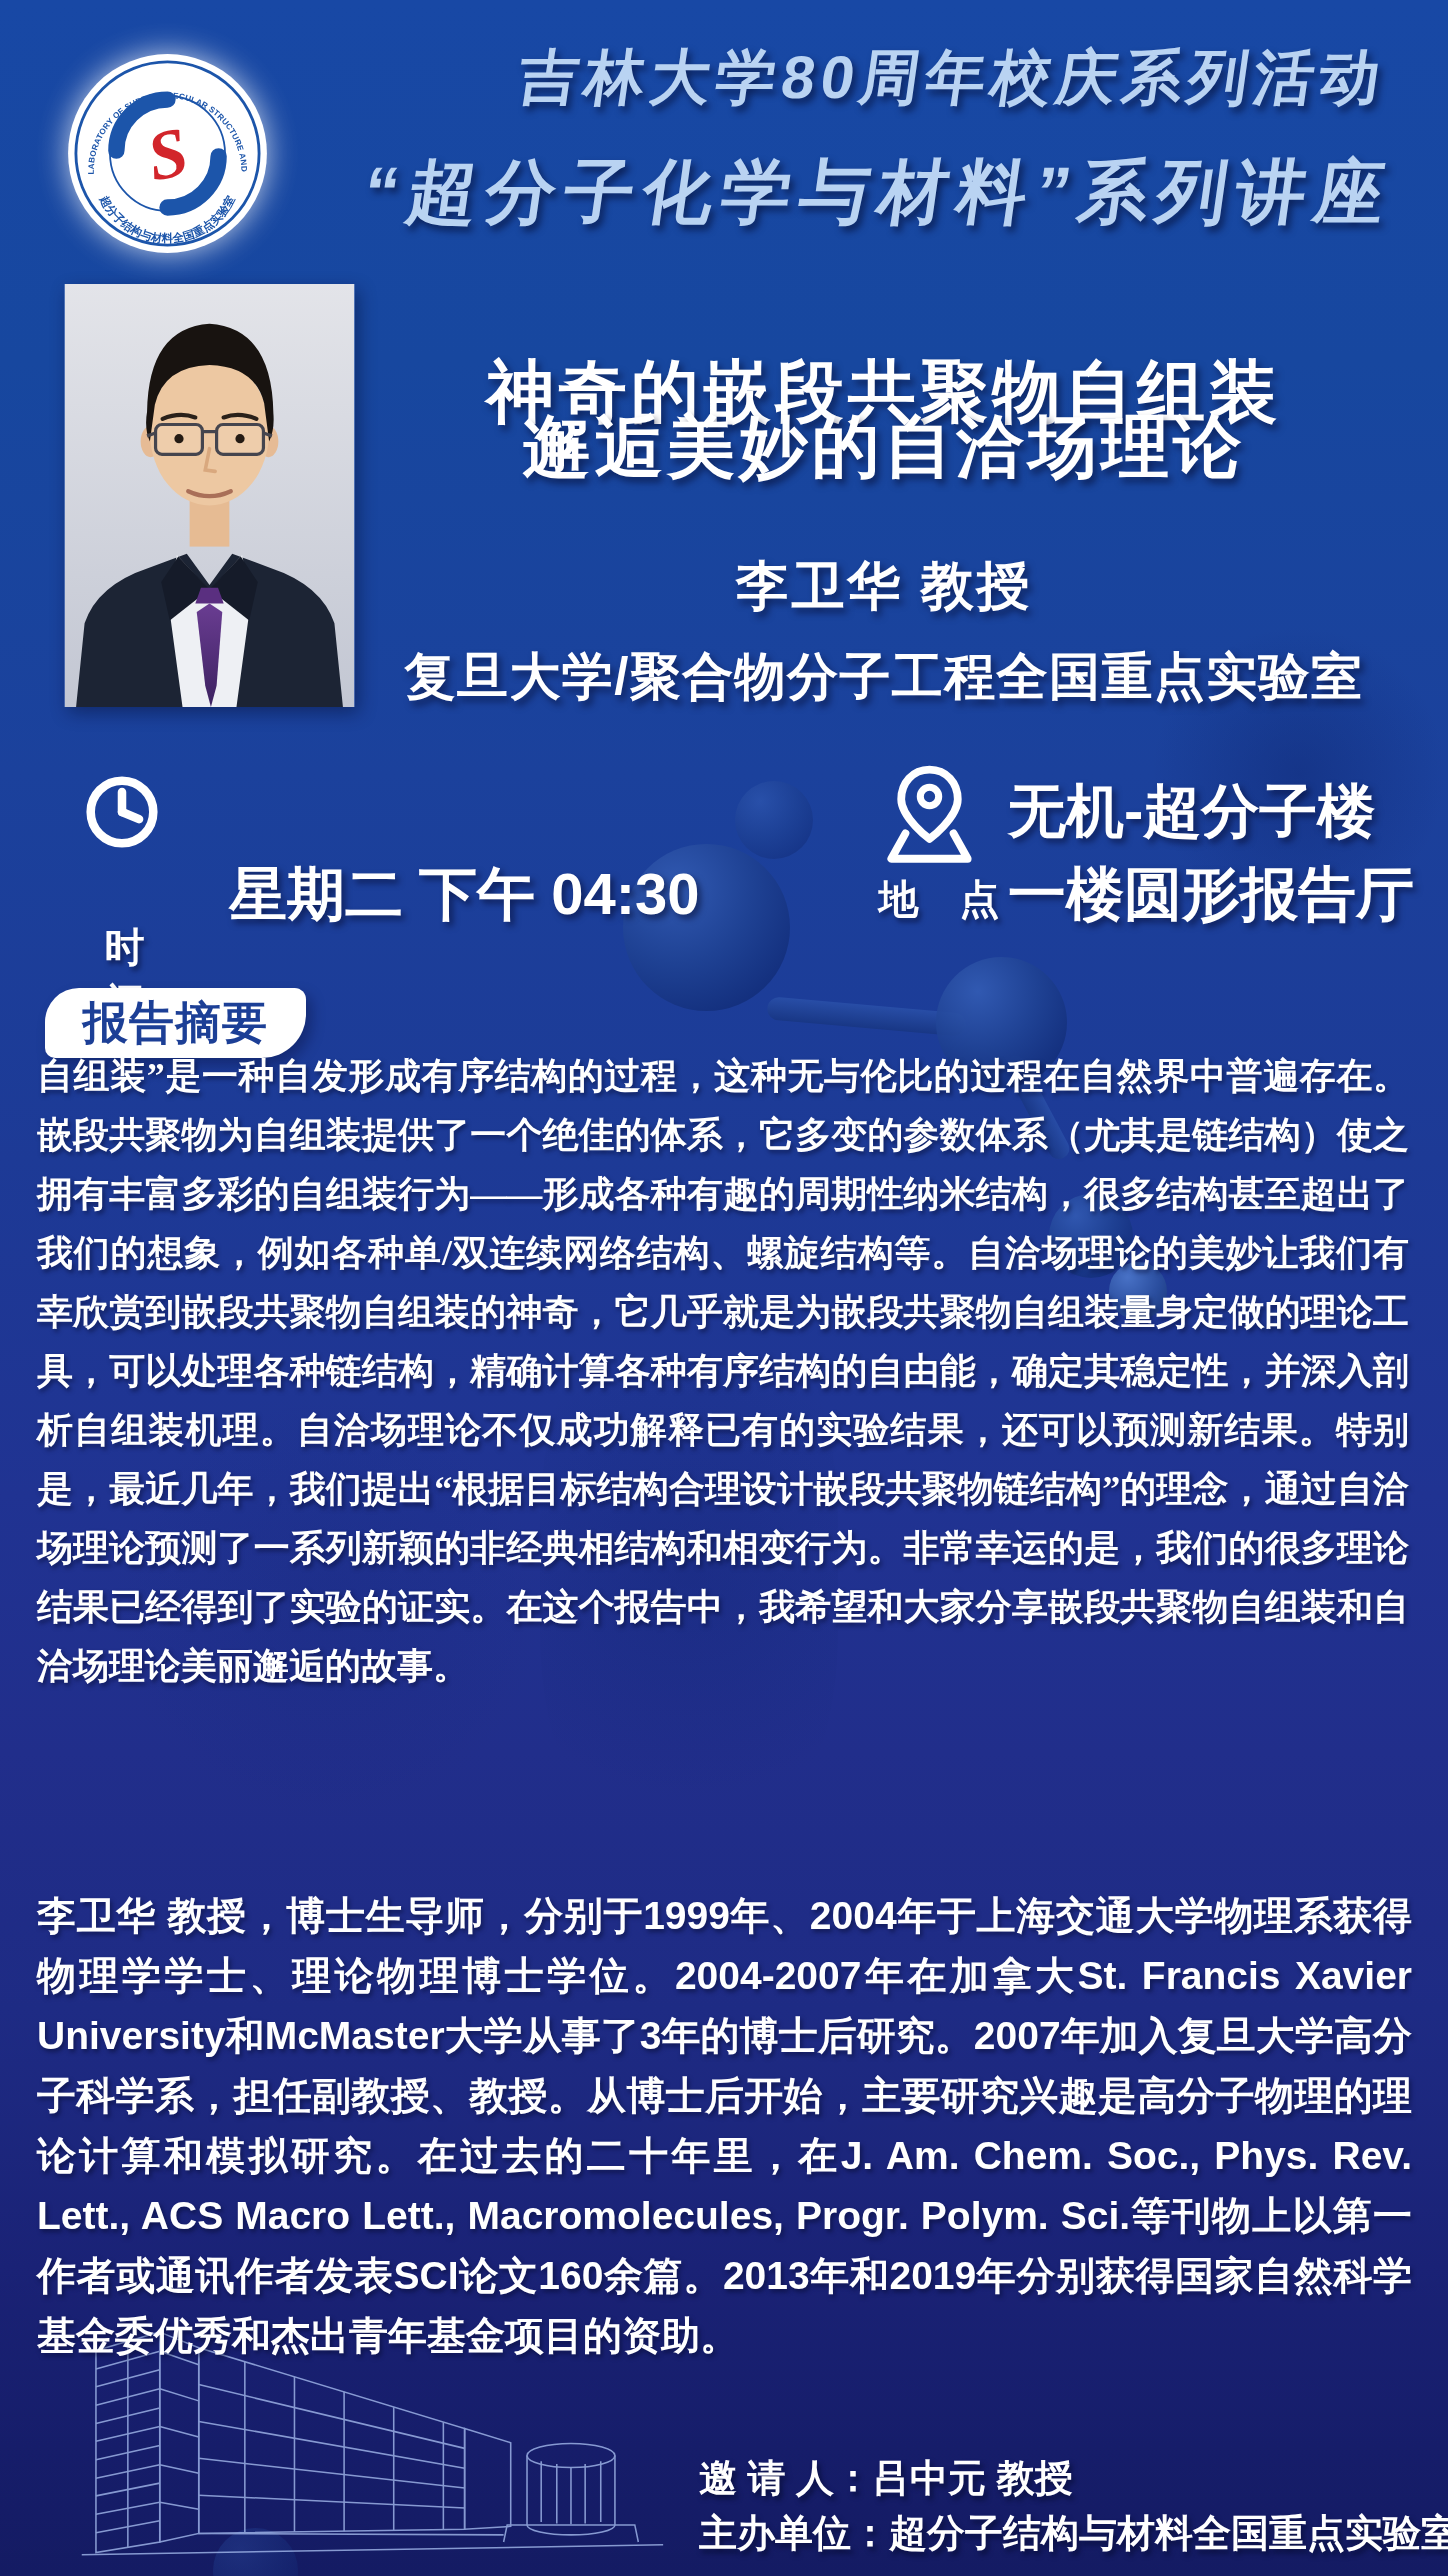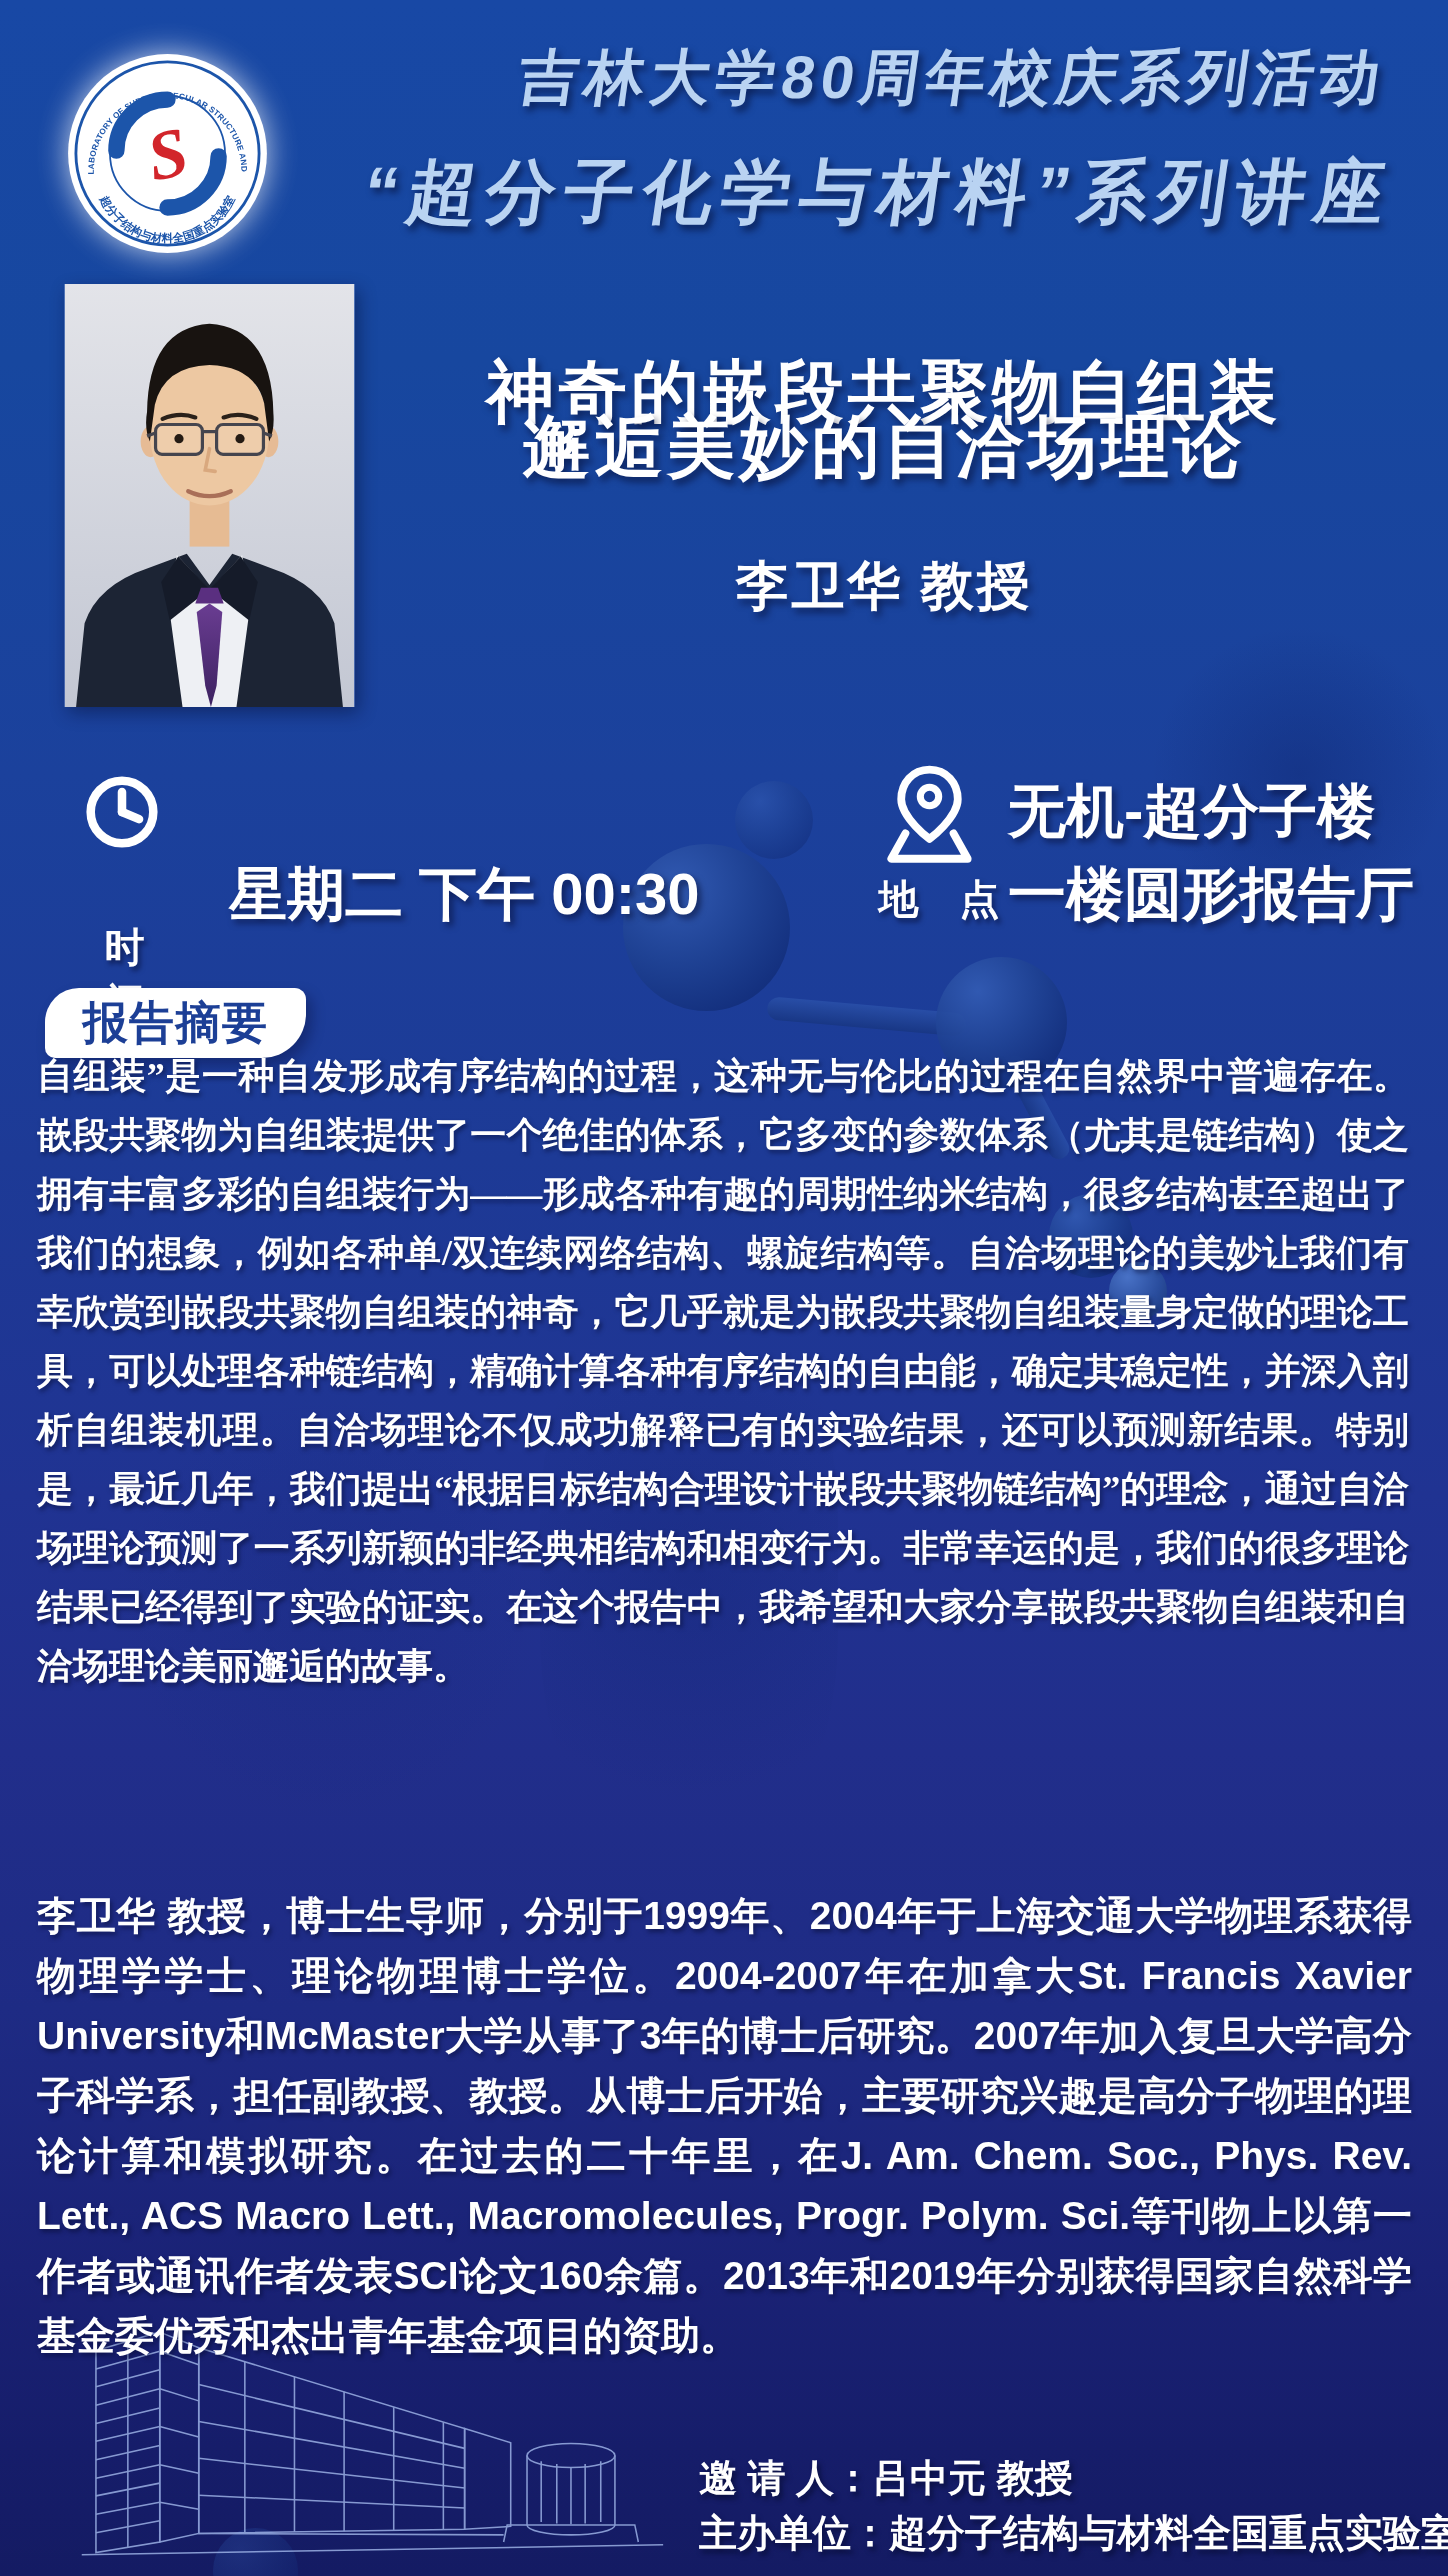--- a/index.html
+++ b/index.html
@@ -147,28 +147,29 @@
       <path d="M 160 384 L 204 430 L 148 474 L 136 420 Z" fill="#151b29"></path>
       <path d="M 248 384 L 204 430 L 260 474 L 272 420 Z" fill="#151b29"></path>
       <path d="M 192 428 L 216 428 L 224 450 L 184 450 Z" fill="#5a2f80"></path>
       <path d="M 204 450 L 186 462 L 198 566 L 206 596 L 214 566 L 222 462 Z" fill="url(#tg)"></path>
     </svg>
   </div>
 
   <div class="tt t1">神奇的嵌段共聚物自组装</div>
   <div class="tt t2">邂逅美妙的自洽场理论</div>
   <div class="tt spk">李卫华 教授</div>
+  <div class="tt aff">复旦大学/聚合物分子工程全国重点实验室</div>
 
   <svg class="sched-ico" style="left:85px;top:775px;" width="74" height="74" viewBox="0 0 104 104" aria-hidden="true">
     <circle cx="52" cy="52" r="44" fill="none" stroke="#ffffff" stroke-width="12"></circle>
     <line x1="52" y1="52" x2="52" y2="24" stroke="#ffffff" stroke-width="12" stroke-linecap="round"></line>
     <line x1="52" y1="52" x2="76" y2="62" stroke="#ffffff" stroke-width="12" stroke-linecap="round"></line>
   </svg>
   <div class="sched-label" style="left:65px;top:872px;width:119px;margin-top:48px;">时 间</div>
-  <div class="sched-big" style="left:229px;top:856px;">星期二 下午 00:30</div>
+  <div class="sched-big" style="left:229px;top:856px;">星期二 下午 04:30</div>
 
   <svg class="sched-ico" style="left:880px;top:761px;" width="99" height="105" viewBox="0 0 140 148" aria-hidden="true">
     <path d="M 70 12 C 46 12 30 31 30 54 C 30 80 70 110 70 110 C 70 110 110 80 110 54 C 110 31 94 12 70 12 Z" fill="none" stroke="#ffffff" stroke-width="11" stroke-linejoin="round"></path>
     <circle cx="70" cy="50" r="13" fill="none" stroke="#ffffff" stroke-width="10"></circle>
     <path d="M 36 102 L 16 138 L 124 138 L 104 102" fill="none" stroke="#ffffff" stroke-width="11" stroke-linejoin="round" stroke-linecap="round"></path>
   </svg>
   <div class="sched-label" style="left:868px;top:872px;width:142px;">地 点</div>
   <div class="sched-big" style="left:1008px;top:773px;">无机-超分子楼</div>
   <div class="sched-big" style="left:1008px;top:856px;">一楼圆形报告厅</div>
 

